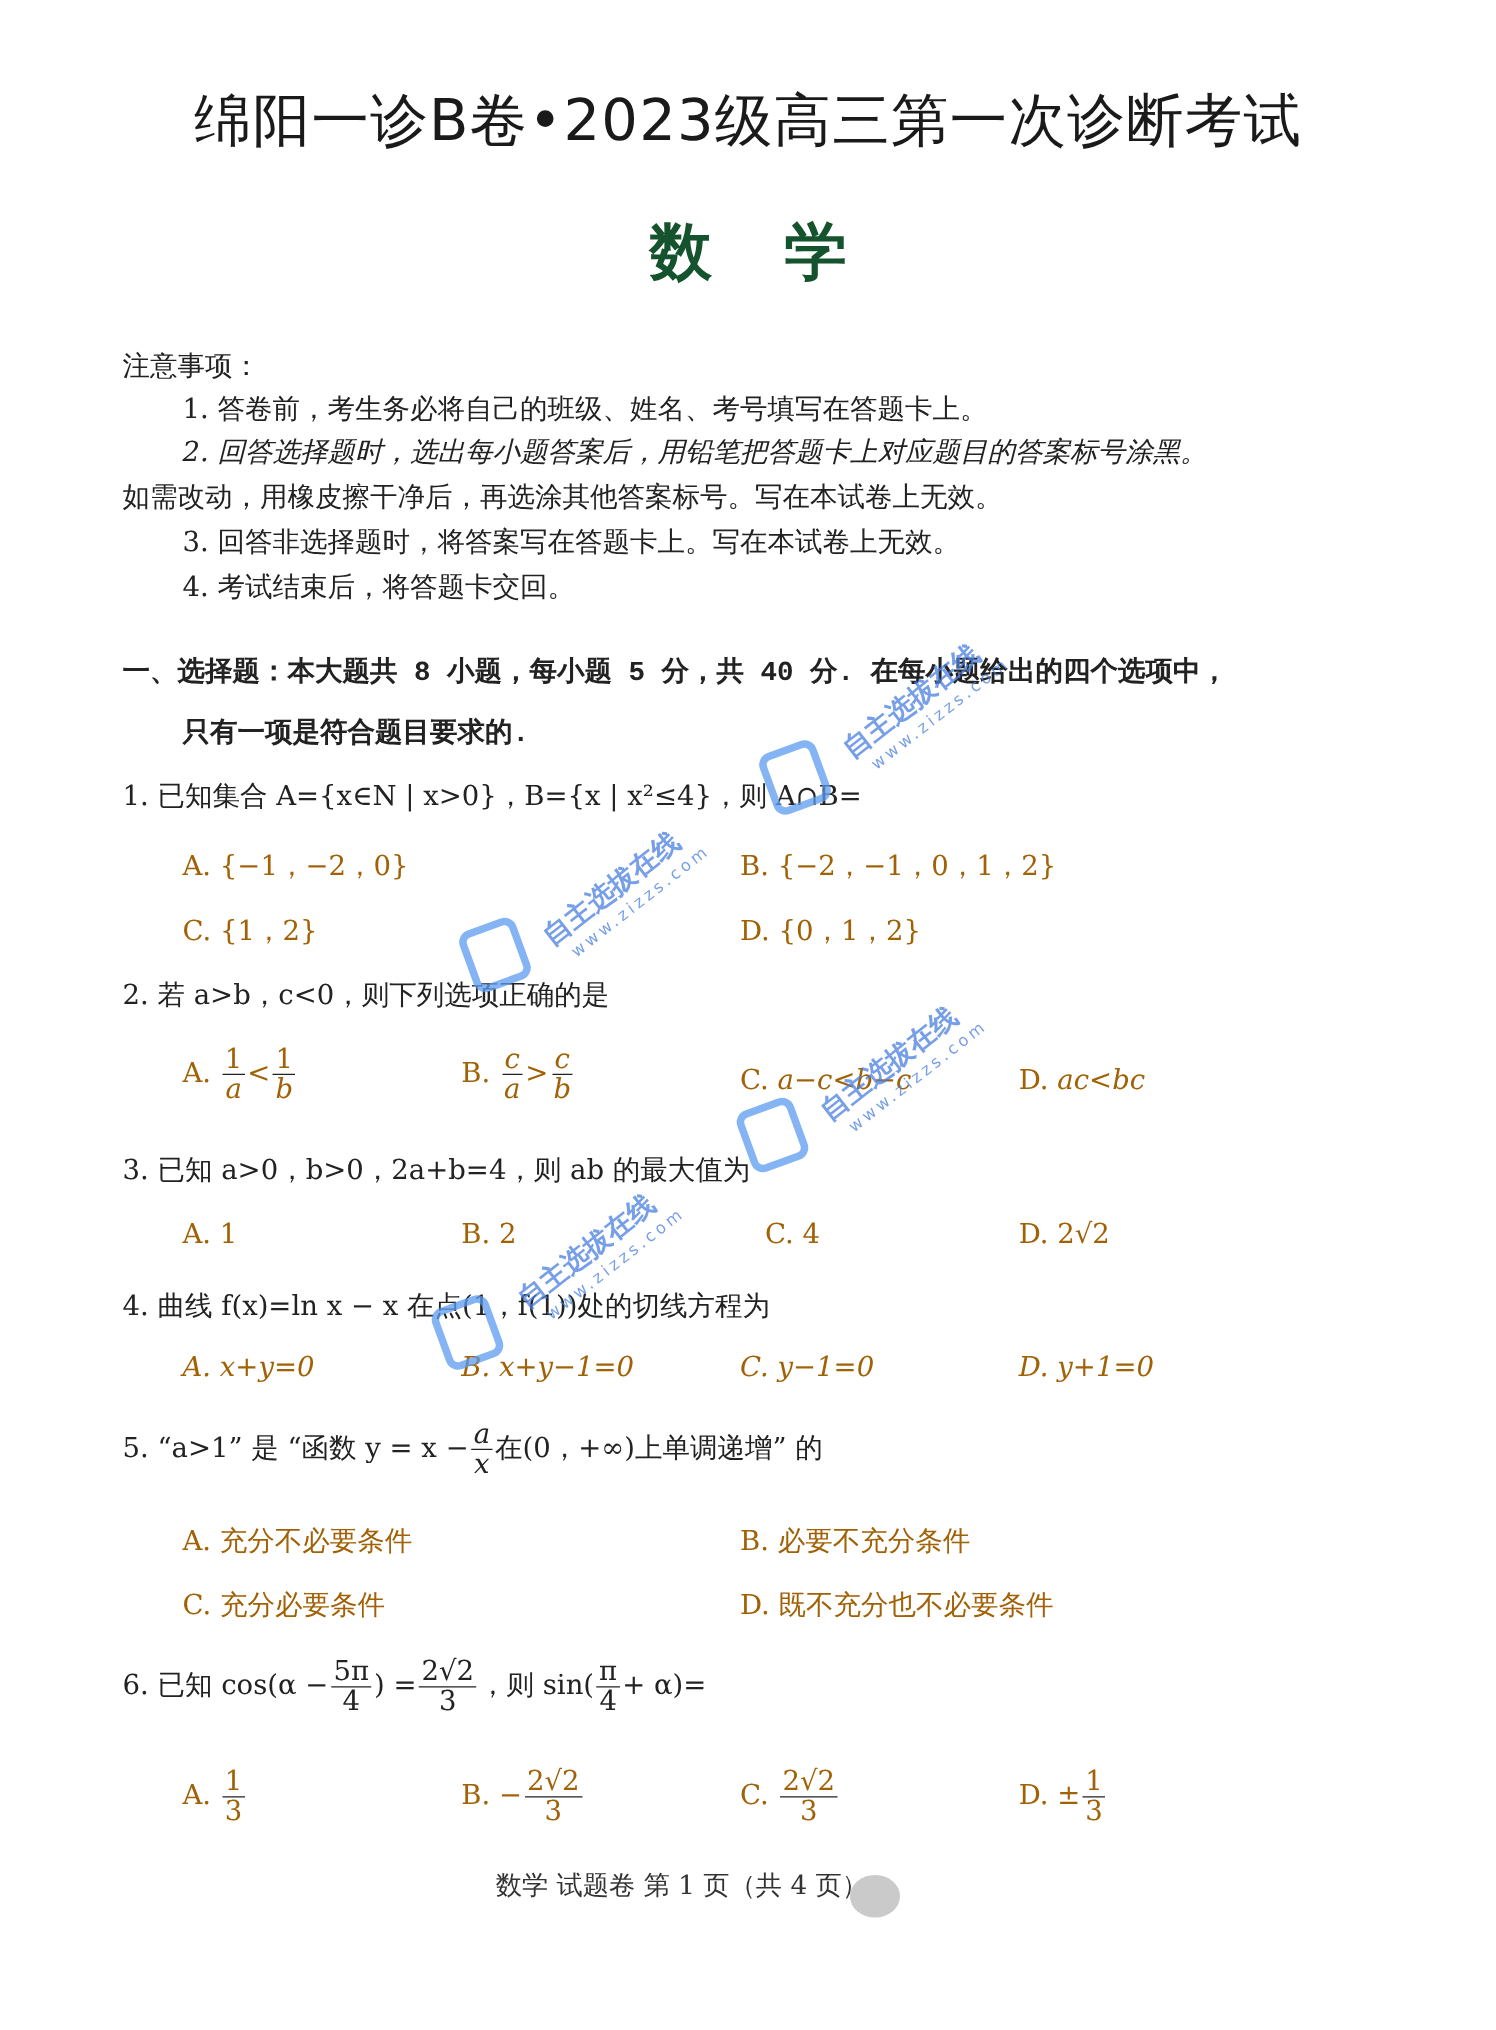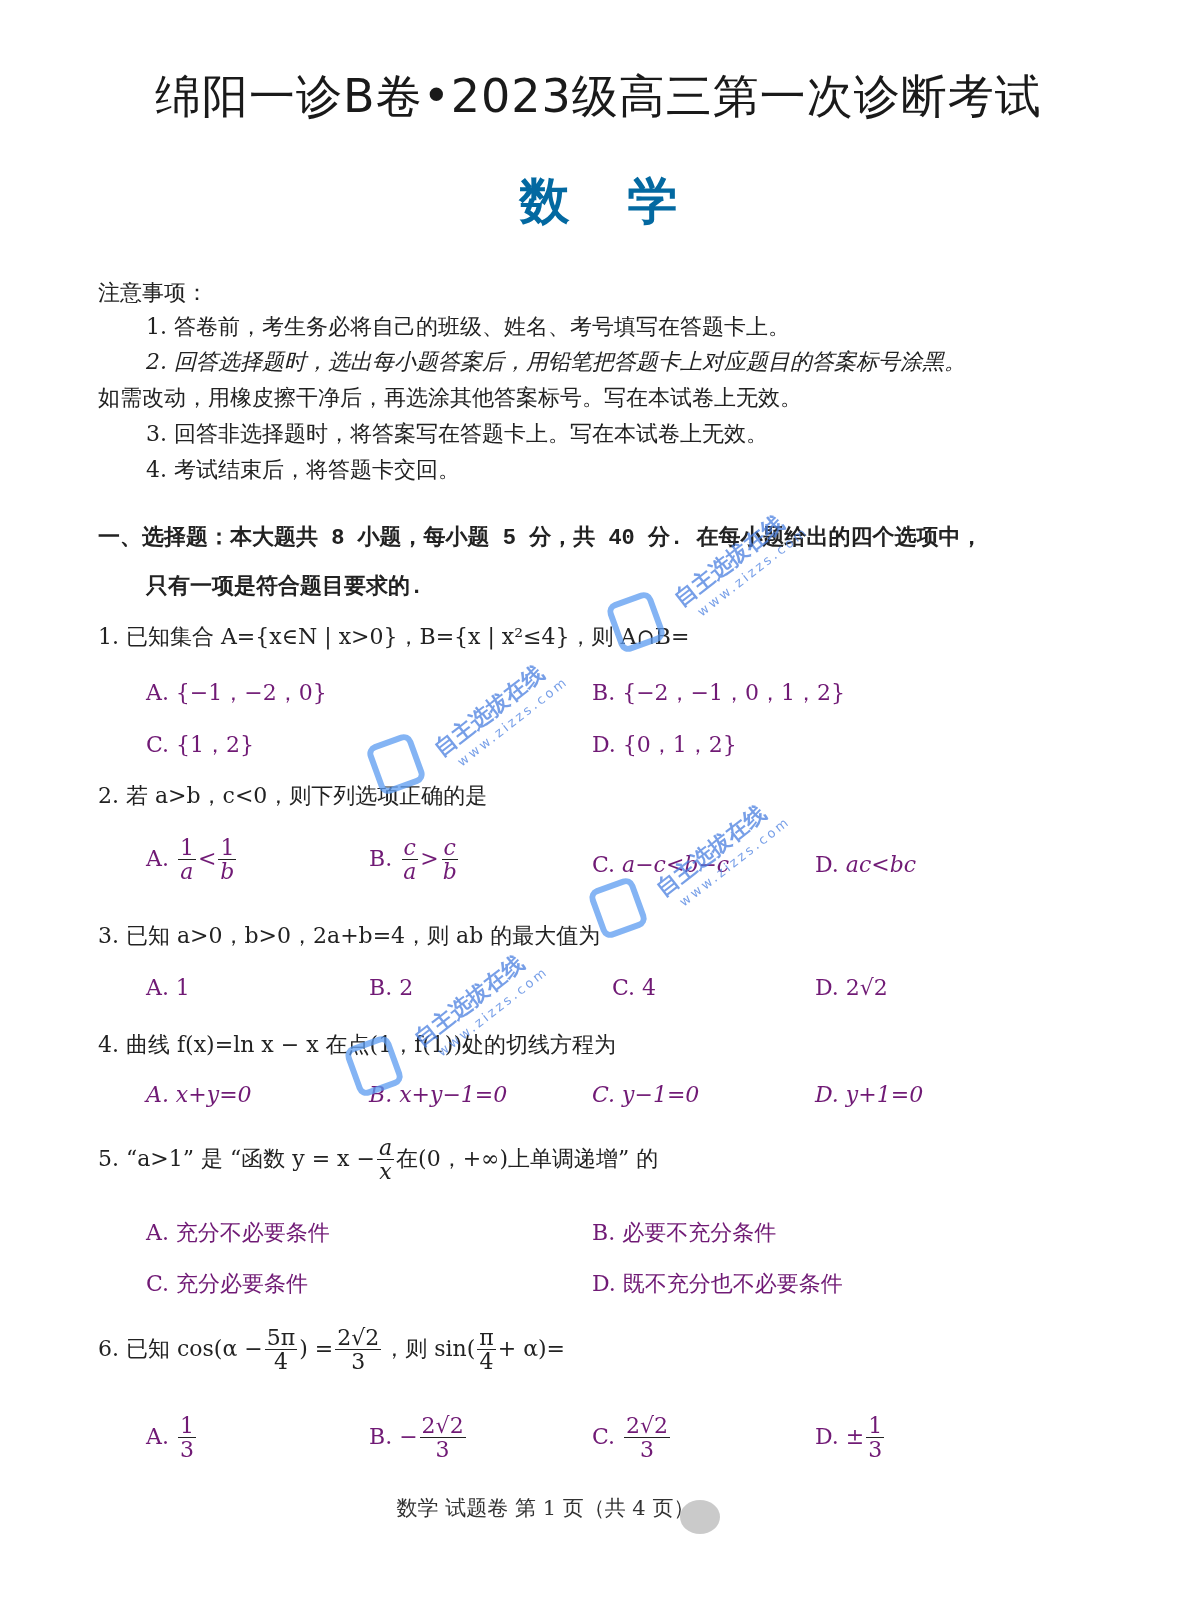--- a/index.html
+++ b/index.html
@@ -9,26 +9,26 @@
   }
   .abs { position: absolute; white-space: nowrap; }
   .title {
     left: 0; width: 1197px; text-align: center; top: 66px;
     font-family: "DejaVu Sans", "Liberation Sans", sans-serif;
     font-size: 46px; letter-spacing: 1px; color: #1a1a1a;
   }
   .subject {
     left: 0; width: 1197px; text-align: center; top: 168px;
     font-family: Liberation Serif, serif;
-    font-size: 50px; font-weight: bold; color: #0369a1; letter-spacing: 58px;
+    font-size: 50px; font-weight: bold; color: #14532d; letter-spacing: 58px;
     padding-left: 58px; box-sizing: border-box;
   }
   .txt { font-size: 22px; color: #222; }
   .bold { font-family: Liberation Mono, monospace; font-weight: bold; font-size: 22px; color: #222; }
-  .opt { font-size: 22px; color: #701a75; }
+  .opt { font-size: 22px; color: #a16207; }
   .i { font-style: italic; }
   .frac { display: inline-flex; flex-direction: column; align-items: center; vertical-align: middle; line-height: 1.05; margin: 0 2px; }
   .frac .num { border-bottom: 1.5px solid #222; padding: 0 2px; }
   .frac .den { padding: 0 2px; }
   .footer { left: 0; width: 1091px; text-align: center; top: 1494px; font-size: 21px; color: #333; }
   .wm { position: absolute; color: #4a7fe0; opacity: 0.75; font-size: 22px; transform: rotate(-38deg); transform-origin: left top; font-weight: bold; font-family: "DejaVu Sans", sans-serif;}
   .wm small { display:block; font-size: 13px; letter-spacing: 3px; font-weight: normal; margin-left: 10px; }
   .wmlogo { position: absolute; width: 36px; height: 40px; border: 6px solid #5b9bf0; border-radius: 10px; transform: rotate(-20deg); opacity: 0.75; }
   .wechat { position: absolute; left: 680px; top: 1500px; width: 40px; height: 34px; border-radius: 50%; background: #bdbdbd; opacity: 0.8; }
 </style>

